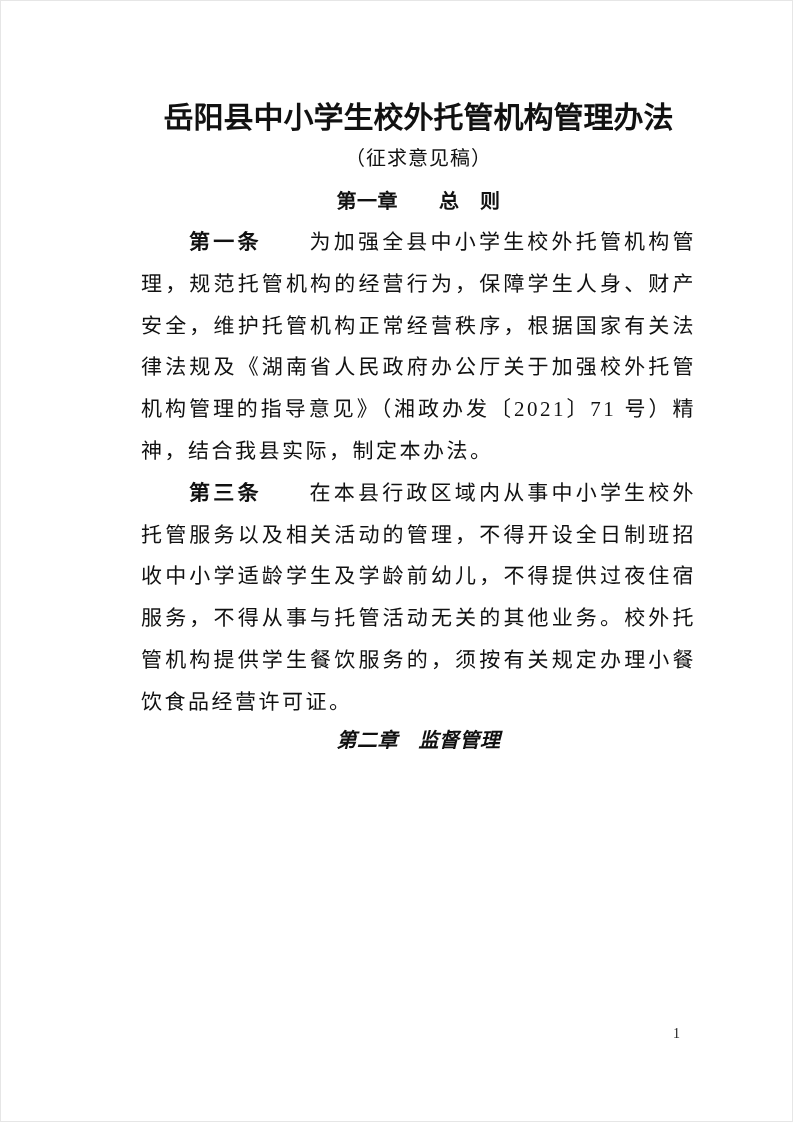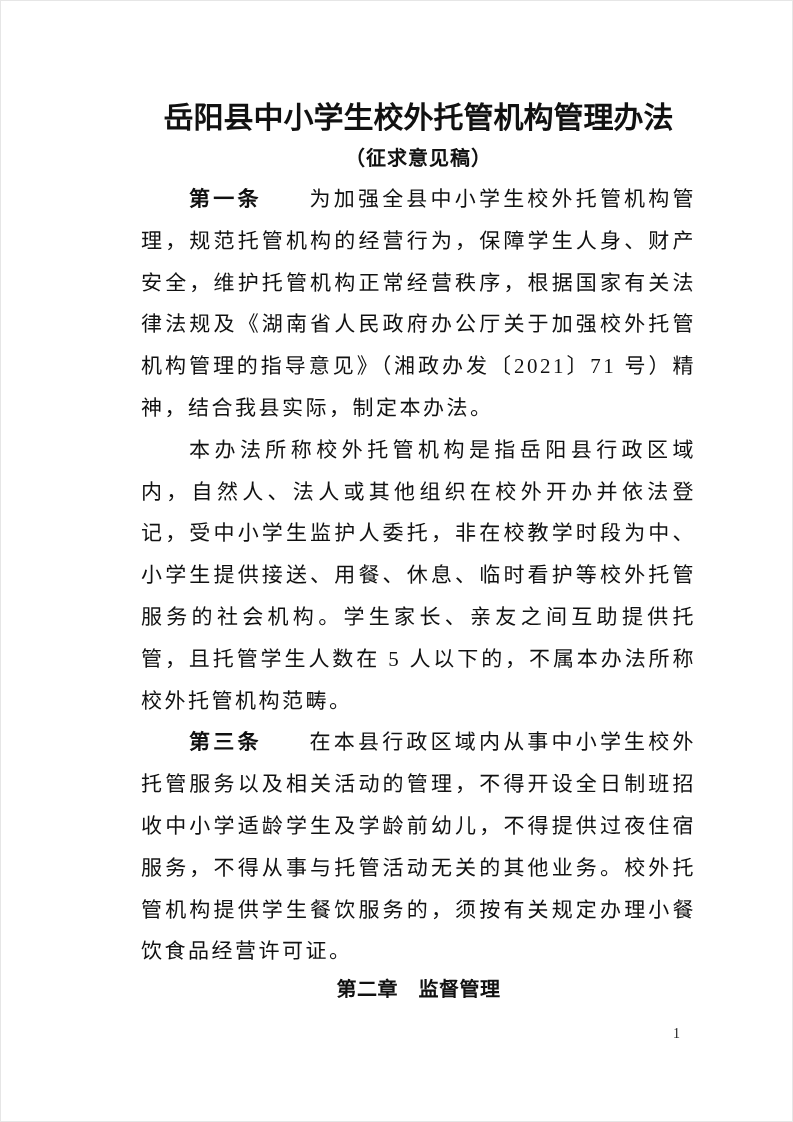--- a/index.html
+++ b/index.html
@@ -30,36 +30,37 @@
     text-align: center;
     font-family: "Liberation Sans", "DejaVu Sans", sans-serif;
     font-weight: 800;
     font-size: 30px;
     line-height: 36px;
     letter-spacing: 0px;
   }
   .doc-subtitle {
     margin-top: 9px;
     text-align: center;
-    font-weight: bold;
+    font-weight: normal;
     font-size: 20px;
     line-height: 26px;
     letter-spacing: 1px;
   }
   .chapter {
     margin-top: 17px;
     margin-bottom: 0;
     text-align: center;
     font-weight: bold;
     font-size: 20px;
     line-height: 26px;
     letter-spacing: 0.5px;
   }
   .chapter.second {
     margin-top: 3px;
+    font-style: italic;
   }
   .blocks .para:first-of-type { margin-top: 8px; }
   .para {
     margin: 0;
     font-size: 21px;
     line-height: 41.8px;
     letter-spacing: 2.5px;
     text-align: justify;
     text-indent: 48px;
     word-break: break-all;
@@ -79,20 +80,20 @@
   }
 </style>
 </head>
 <body>
 
 <div class="page">
   <div class="content">
     <h1 class="doc-title">岳阳县中小学生校外托管机构管理办法</h1>
     <div class="doc-subtitle">（征求意见稿）</div>
     <div class="blocks" id="blocks">
+        <div class="chapter">第一章　　总　则</div>
         <p class="para"><span class="lead">第一条</span><span>为加强全县中小学生校外托管机构管理，规范托管机构的经营行为，保障学生人身、财产安全，维护托管机构正常经营秩序，根据国家有关法律法规及《湖南省人民政府办公厅关于加强校外托管机构管理的指导意见》（湘政办发〔2021〕71 号）精神，结合我县实际，制定本办法。</span></p>
-        <p class="para"><span>本办法所称校外托管机构是指岳阳县行政区域内，自然人、法人或其他组织在校外开办并依法登记，受中小学生监护人委托，非在校教学时段为中、小学生提供接送、用餐、休息、临时看护等校外托管服务的社会机构。学生家长、亲友之间互助提供托管，且托管学生人数在 5 人以下的，不属本办法所称校外托管机构范畴。</span></p>
         <p class="para"><span class="lead">第三条</span><span>在本县行政区域内从事中小学生校外托管服务以及相关活动的管理，不得开设全日制班招收中小学适龄学生及学龄前幼儿，不得提供过夜住宿服务，不得从事与托管活动无关的其他业务。校外托管机构提供学生餐饮服务的，须按有关规定办理小餐饮食品经营许可证。</span></p>
         <div class="chapter second">第二章　监督管理</div>
       </div>
   </div>
   <div class="page-number">1</div>
 </div>
 
 </body></html>

